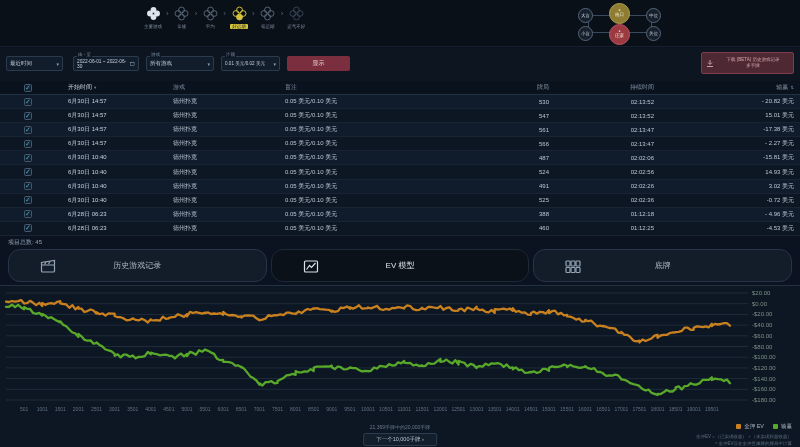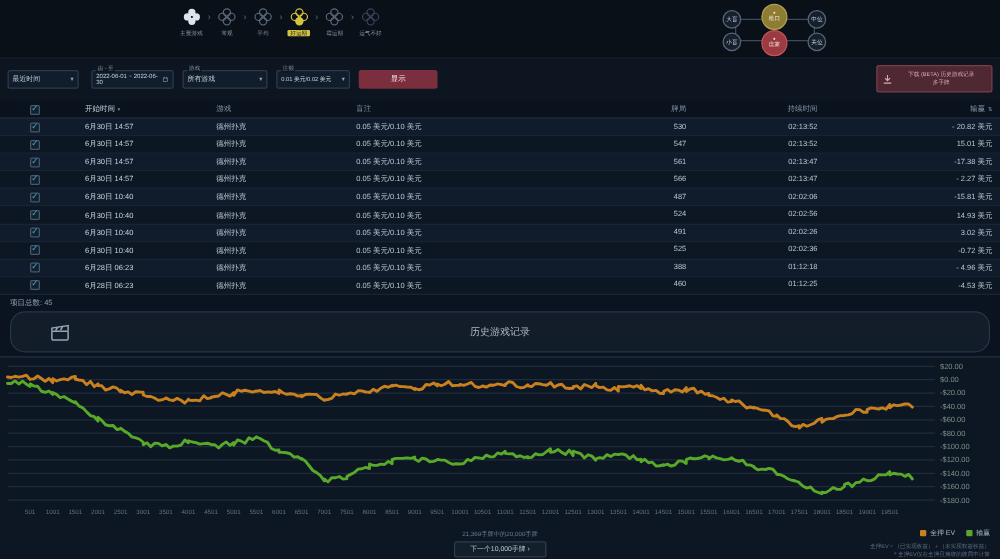--- a/index.html
+++ b/index.html
@@ -374,20 +374,38 @@
 </div>
 
 <nav class="tabs">
   <div class="tab">
     <svg class="tab-ico" viewBox="0 0 18 17">
       <rect x="2.5" y="7" width="13" height="7" rx="1"></rect>
       <path d="M2.5 7 L2.5 4.5 L15.5 2.5 L15.5 7"></path>
       <path d="M5.5 6.5 L7 4 M9.5 6 L11 3.5"></path>
     </svg>
     <span>历史游戏记录</span>
+  </div>
+  <div class="tab active">
+    <svg class="tab-ico" viewBox="0 0 18 17">
+      <rect x="2.5" y="3" width="13" height="11" rx="1"></rect>
+      <polyline points="4.5,11.5 7.5,7.5 9.5,9.5 13.5,5"></polyline>
+    </svg>
+    <span>EV 模型</span>
+  </div>
+  <div class="tab">
+    <svg class="tab-ico" viewBox="0 0 18 17">
+      <rect x="2" y="3" width="4" height="5" rx="0.8"></rect>
+        <rect x="7" y="3" width="4" height="5" rx="0.8"></rect>
+        <rect x="12" y="3" width="4" height="5" rx="0.8"></rect>
+      <rect x="2" y="9.5" width="4" height="5" rx="0.8"></rect>
+        <rect x="7" y="9.5" width="4" height="5" rx="0.8"></rect>
+        <rect x="12" y="9.5" width="4" height="5" rx="0.8"></rect>
+    </svg>
+    <span>底牌</span>
   </div>
 </nav>
 
 <section class="chart-panel">
   <svg id="evchart" width="800" height="134">
       <line x1="6" y1="7" x2="748" y2="7" stroke="#1e2c3c" stroke-width="1"></line>
       <text x="752" y="9" fill="#7c9186" font-size="6" font-family="Liberation Sans, sans-serif">$20.00</text>
       <line x1="6" y1="17.700000000000003" x2="748" y2="17.700000000000003" stroke="#1e2c3c" stroke-width="1"></line>
       <text x="752" y="19.700000000000003" fill="#7c9186" font-size="6" font-family="Liberation Sans, sans-serif">$0.00</text>
       <line x1="6" y1="28.400000000000002" x2="748" y2="28.400000000000002" stroke="#1e2c3c" stroke-width="1"></line>

